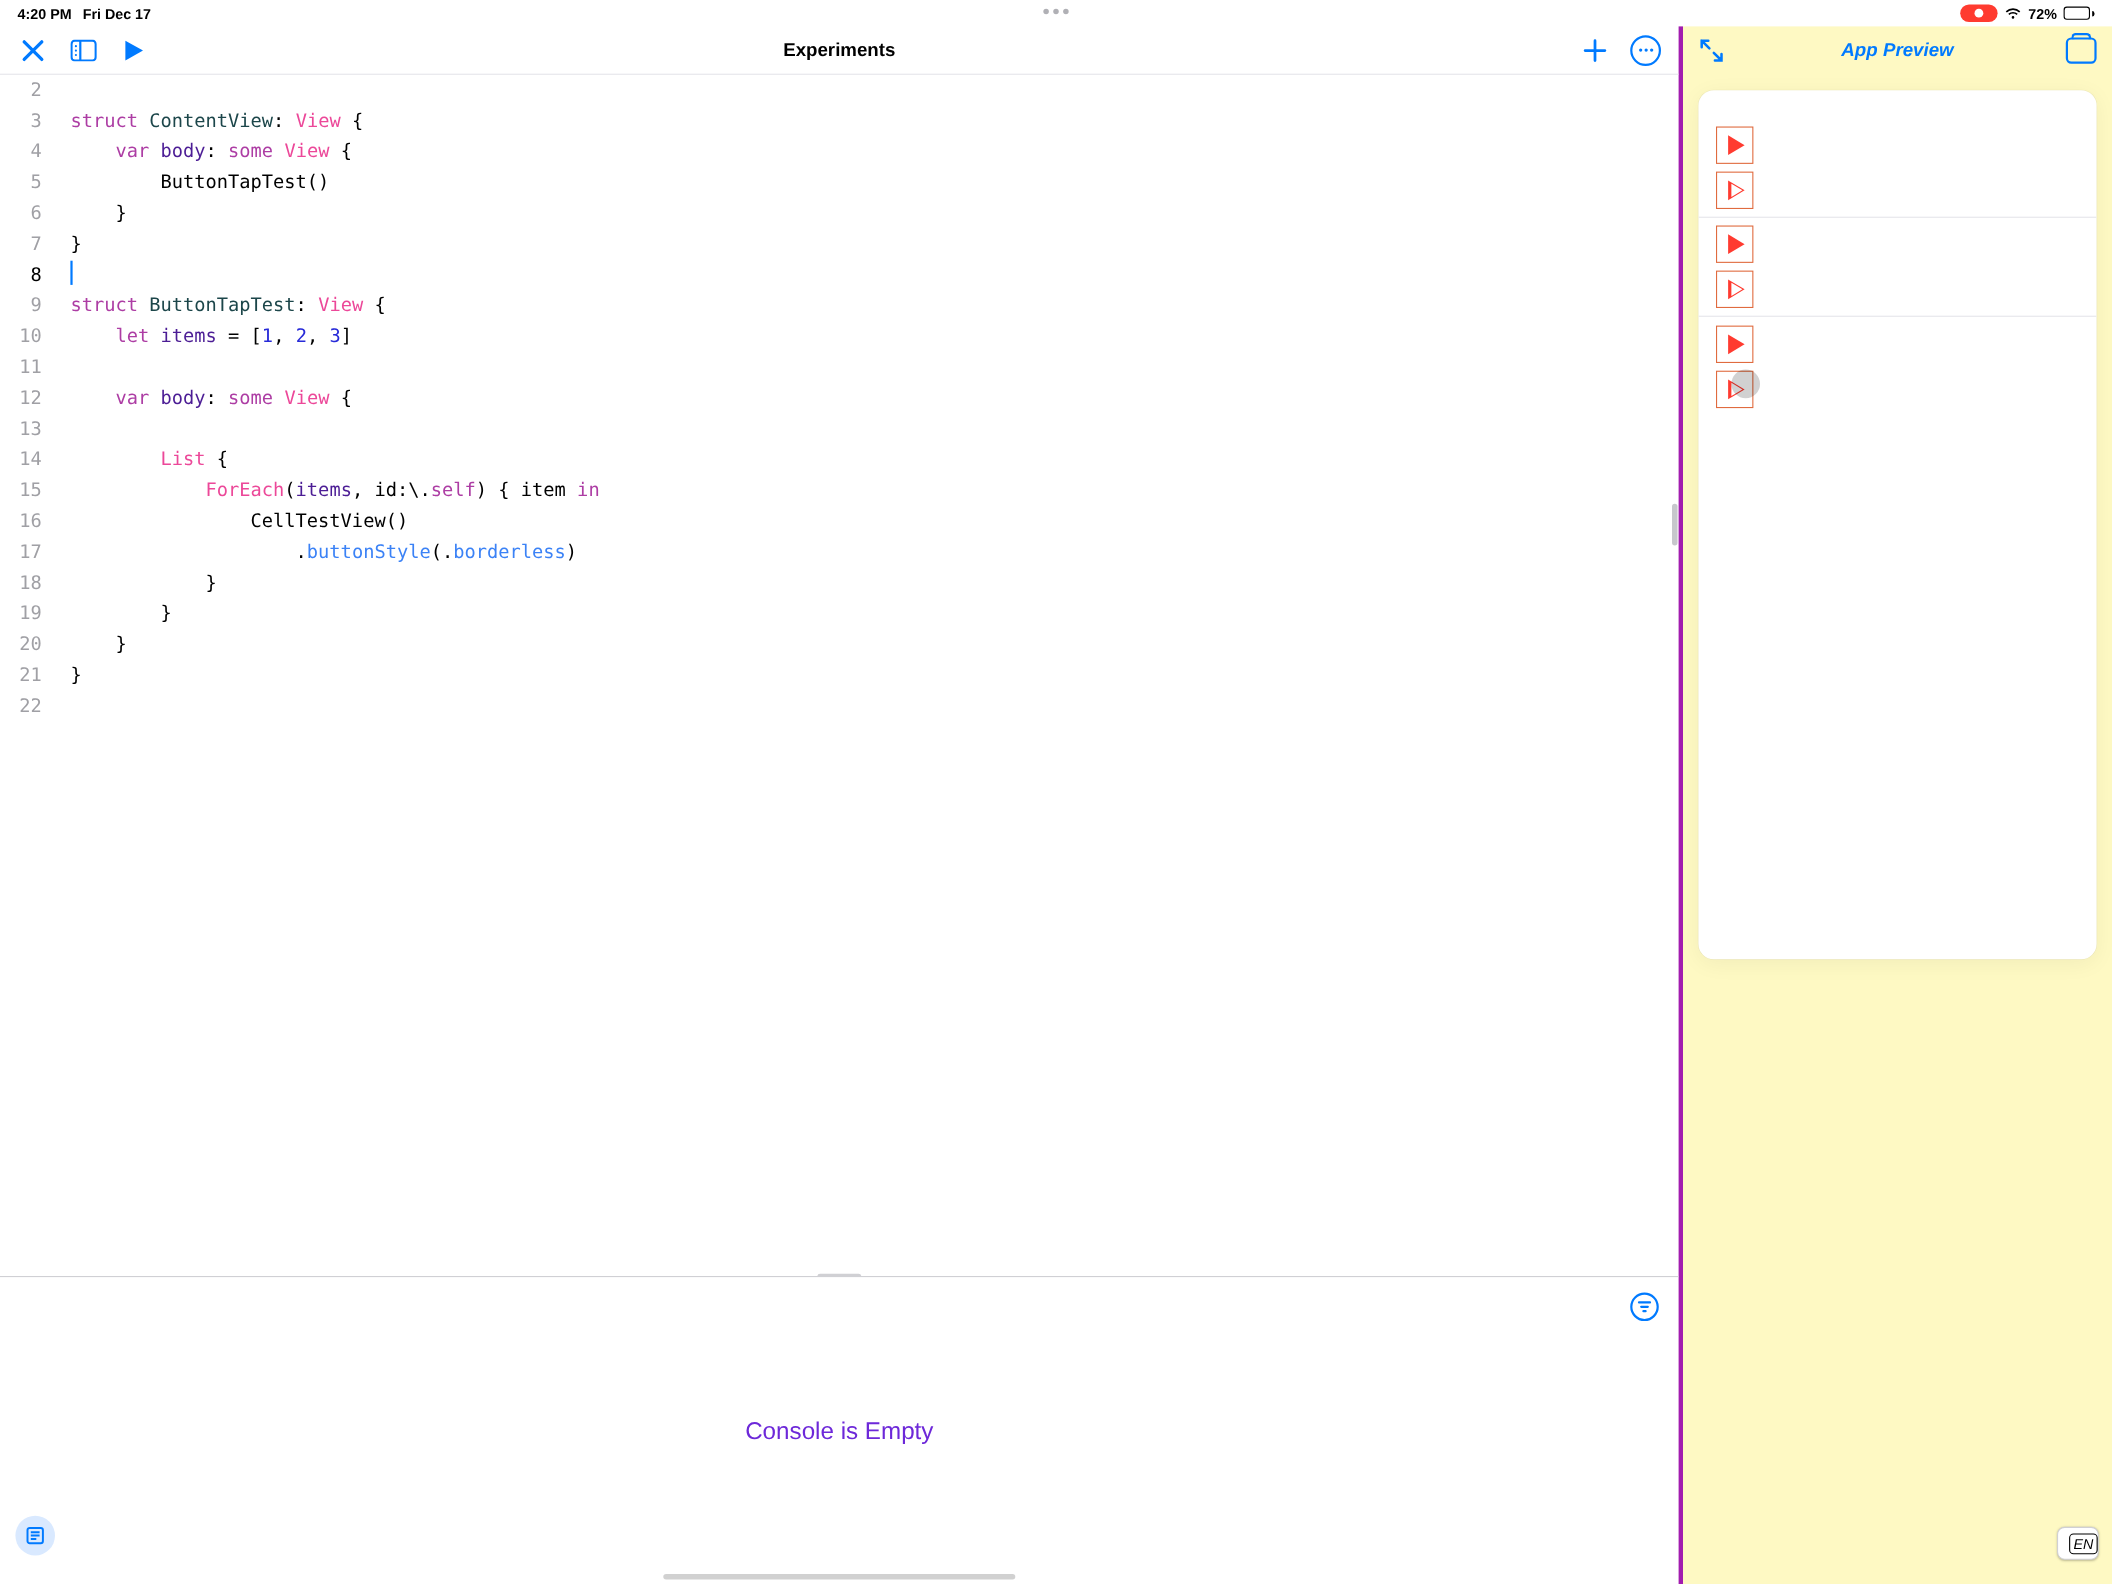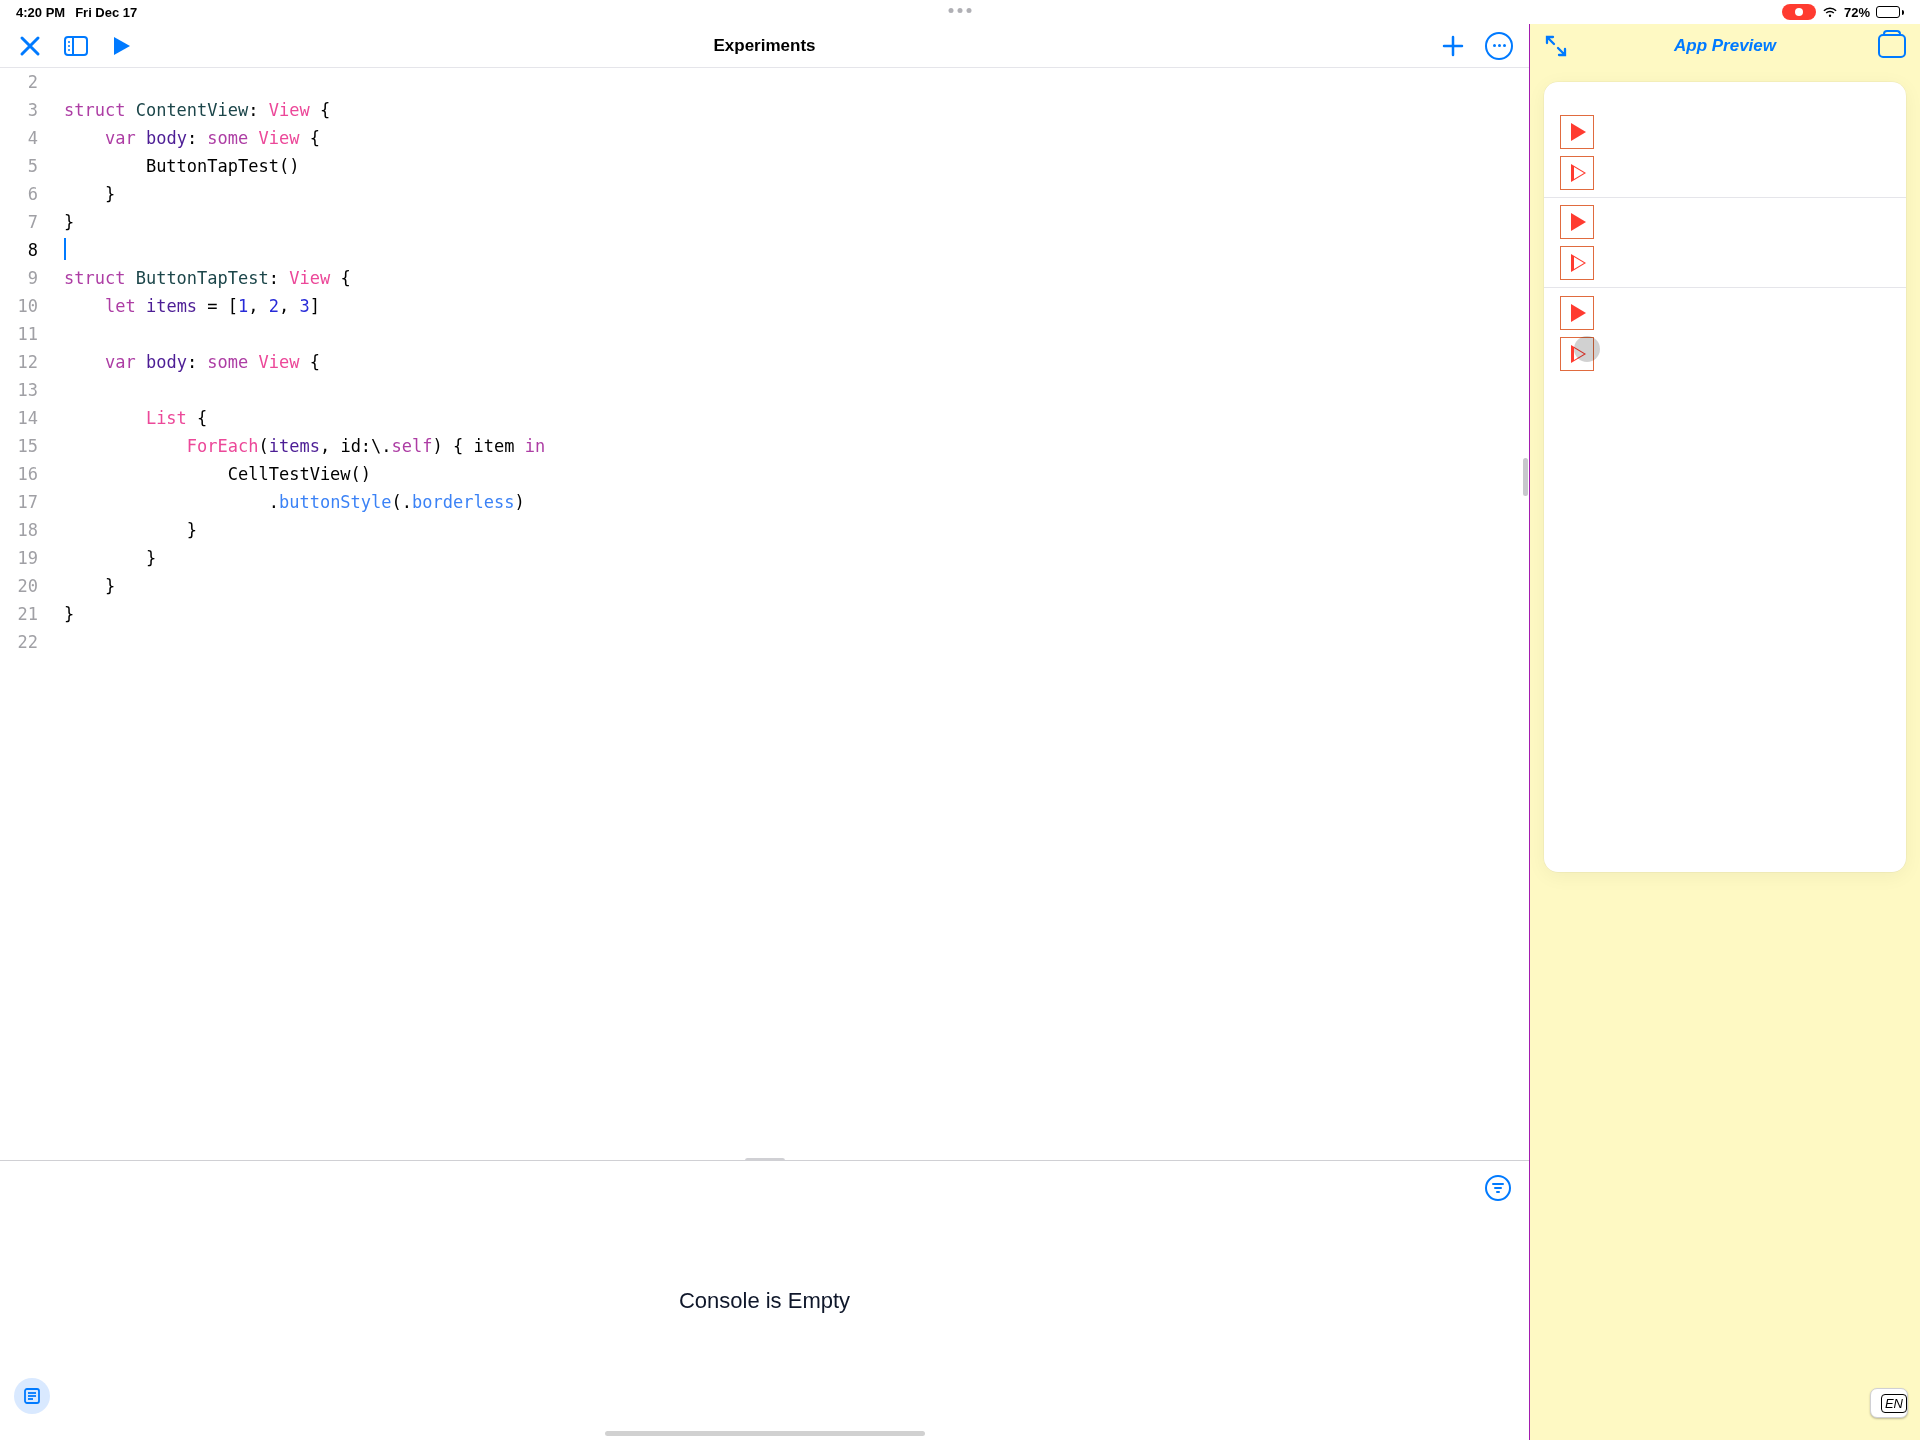--- a/index.html
+++ b/index.html
@@ -40,21 +40,21 @@
   .battery .tip { width: 2px; height: 5px; background: #000; border-radius: 0 2px 2px 0; }
 
   .pill-handle {
     position: absolute; top: 8px; left: 50%; transform: translateX(-50%);
     display: flex; gap: 4px;
   }
   .pill-handle span { width: 5px; height: 5px; border-radius: 50%; background: #b0b0b5; }
 
   
   .root { position: absolute; top: 24px; bottom: 0; left: 0; right: 0; display: flex; }
-  .left-pane { flex: 1; min-width: 0; display: flex; flex-direction: column; border-right: 1px solid #a21caf; position: relative; background:#fff;}
+  .left-pane { flex: 1; min-width: 0; display: flex; flex-direction: column; border-right: 4px solid #a21caf; position: relative; background:#fff;}
   .right-pane { width: 390px; background: #fef9c3; display: flex; flex-direction: column; position: relative; font-style: italic; }
 
   
   .ed-toolbar {
     height: 44px; flex: none;
     display: flex; align-items: center;
     padding: 0 16px; gap: 18px;
     border-bottom: 1px solid #e5e5ea;
     position: relative;
   }
@@ -105,21 +105,21 @@
   .scroll-thumb {
     position:absolute; right:1px; top:390px; width:5px; height:38px;
     background:#c7c7cc; border-radius:3px;
   }
 
   
   .console {
     height: 280px; flex: none; border-top: 1px solid #d0d0d4;
     position: relative; display:flex; align-items:center; justify-content:center;
   }
-  .console-empty { color: #0f172a; font-size: 22px; font-weight: 400; }
+  .console-empty { color: #6d28d9; font-size: 22px; font-weight: 400; }
   .console-filter {
     position: absolute; top: 14px; right: 18px;
     width: 26px; height: 26px; border: 2px solid #007aff; border-radius: 50%;
     display:flex; flex-direction:column; align-items:center; justify-content:center; gap:2px;
   }
   .console-filter span { height:2px; background:#007aff; border-radius:1px; }
   .console-filter span:nth-child(1){width:12px;}
   .console-filter span:nth-child(2){width:8px;}
   .console-filter span:nth-child(3){width:4px;}
 

